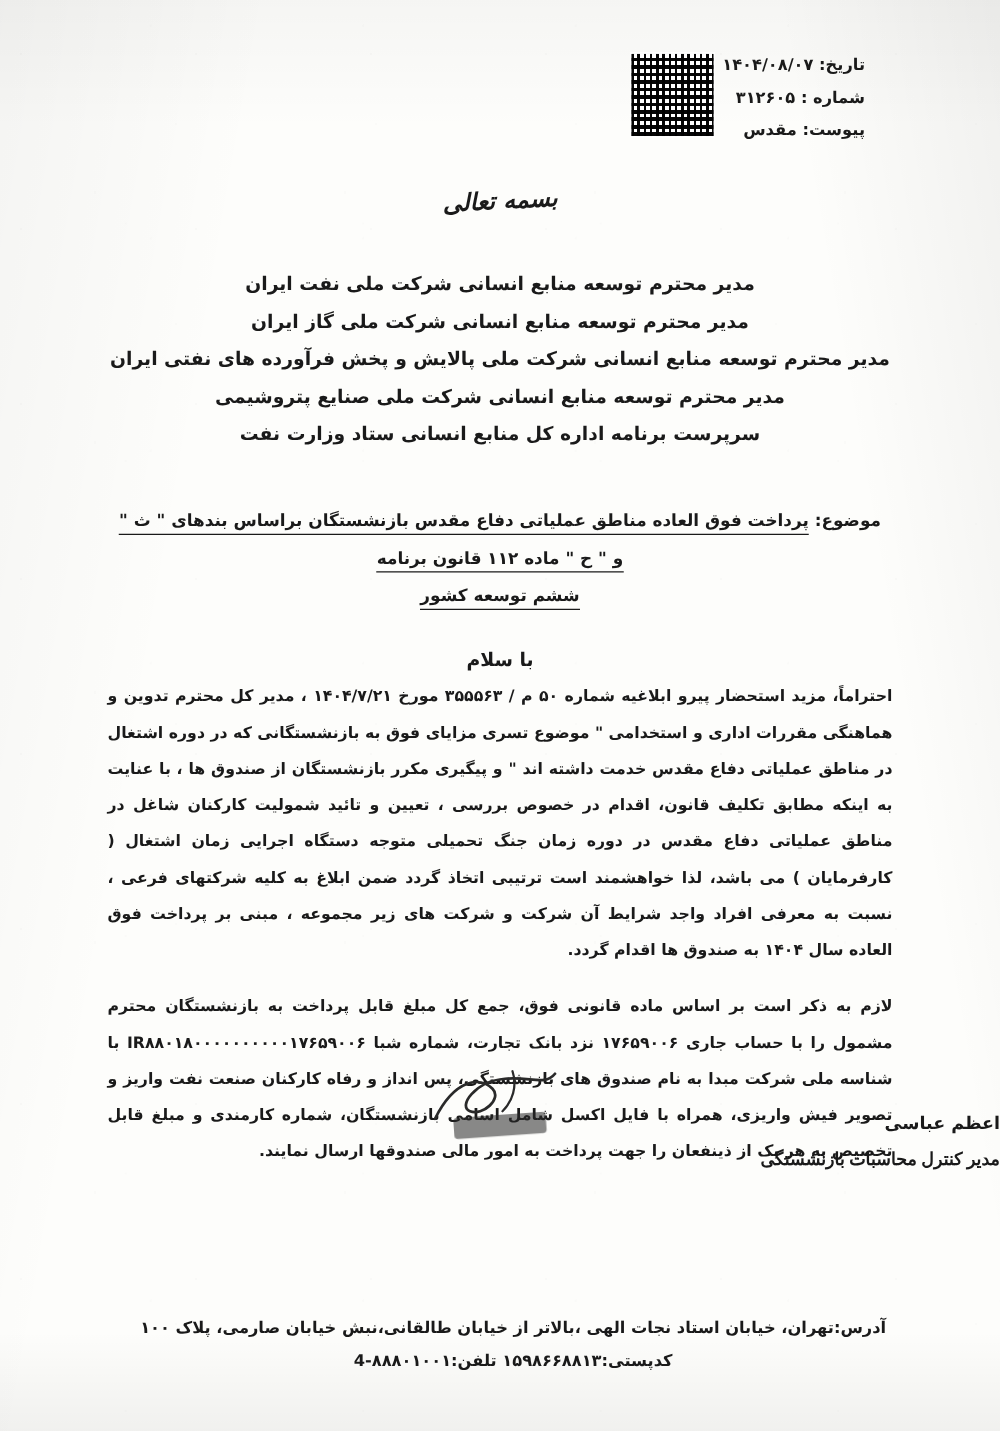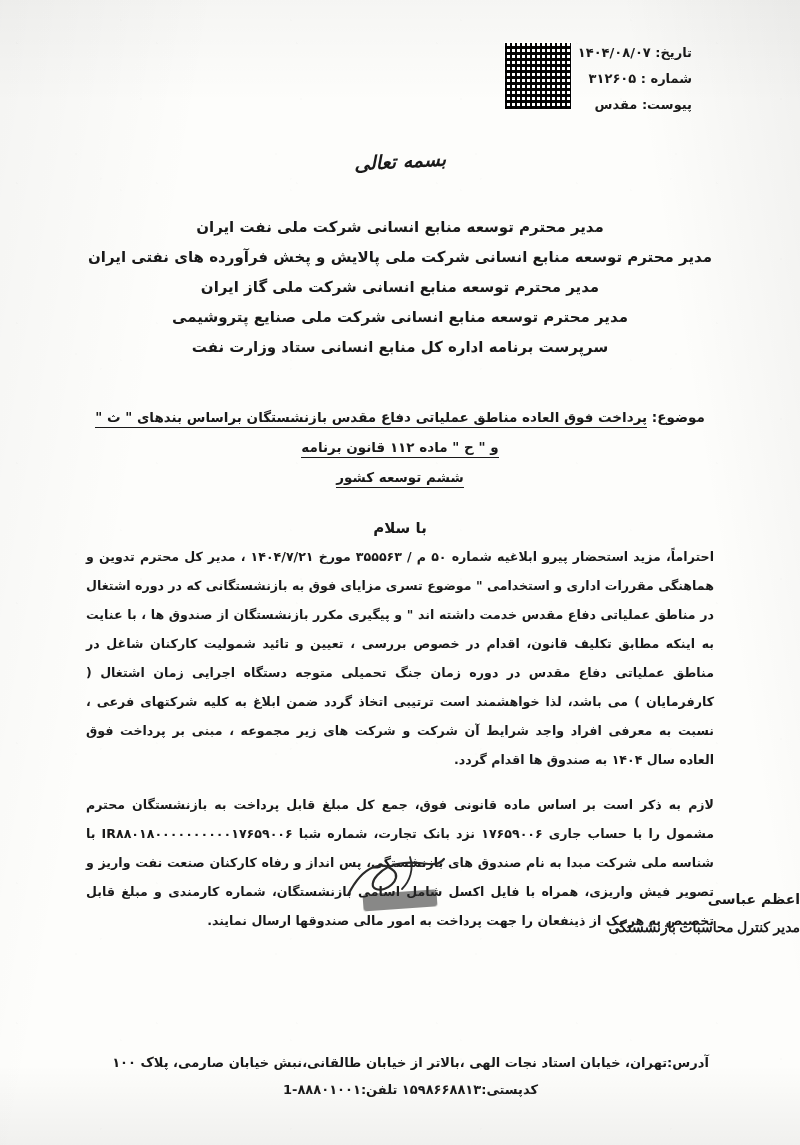--- a/index.html
+++ b/index.html
@@ -233,22 +233,22 @@
     <div>پیوست: مقدس</div>
   </div>
 
   <div class="qr"></div>
 
 
   <div class="besmellah">بسمه تعالی</div>
 
   <div class="addressees">
     <div>مدیر محترم توسعه منابع انسانی شرکت ملی نفت ایران</div>
+    <div>مدیر محترم توسعه منابع انسانی شرکت ملی گاز ایران</div>
     <div>مدیر محترم توسعه منابع انسانی شرکت ملی پالایش و پخش فرآورده های نفتی ایران</div>
-    <div>مدیر محترم توسعه منابع انسانی شرکت ملی گاز ایران</div>
     <div>مدیر محترم توسعه منابع انسانی شرکت ملی صنایع پتروشیمی</div>
     <div>سرپرست برنامه اداره کل منابع انسانی ستاد وزارت نفت</div>
   </div>
 
   <div class="subject">
     <div>
       <span class="lbl">موضوع:</span>
       <span class="u">پرداخت فوق العاده مناطق عملیاتی دفاع مقدس بازنشستگان براساس بندهای " ث " و " ح "  ماده ۱۱۲ قانون برنامه</span>
     </div>
     <div><span class="u">ششم توسعه کشور</span></div>
@@ -270,17 +270,17 @@
     </div>
     <div class="sign-name">
       <span>اعظم عباسی</span>
       <span class="sign-stamp"></span>
     </div>
     <div class="sign-title">مدیر کنترل محاسبات بازنشستگی</div>
   </div>
 
   <div class="footer">
     <div>آدرس:تهران، خیابان استاد نجات الهی ،بالاتر از خیابان طالقانی،نبش خیابان صارمی، پلاک ۱۰۰</div>
-    <div class="row2">کدپستی:۱۵۹۸۶۶۸۸۱۳     تلفن:۸۸۸۰۱۰۰۱-1</div>
+    <div class="row2">کدپستی:۱۵۹۸۶۶۸۸۱۳     تلفن:۸۸۸۰۱۰۰۱-4</div>
   </div>
 
   <div class="grain"></div>
 </div>
 
 </body></html>

